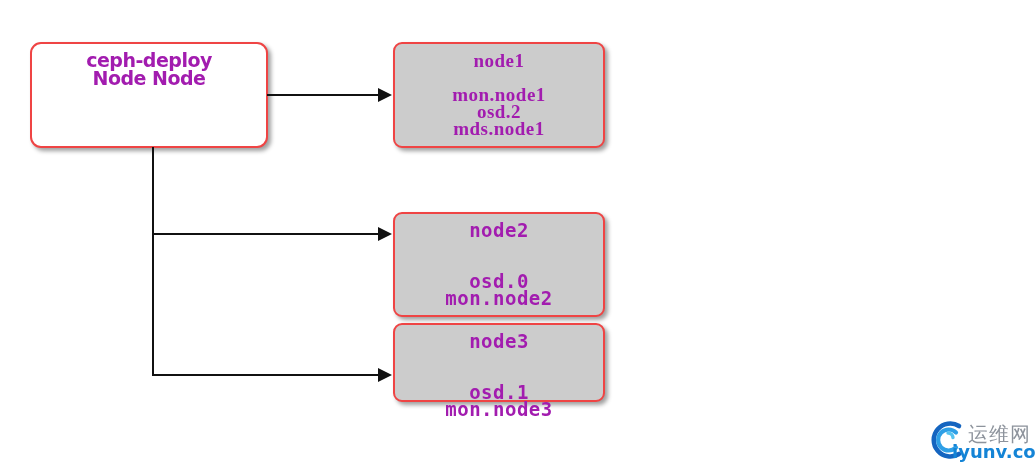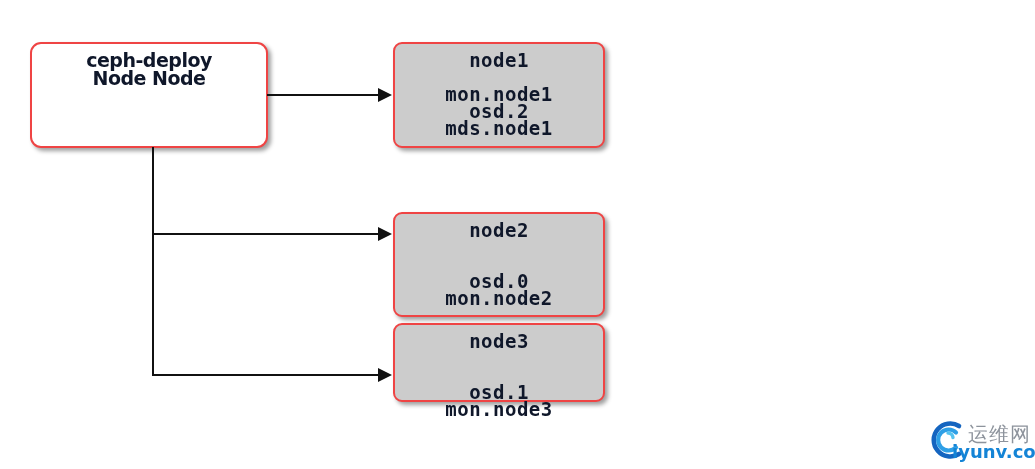--- a/index.html
+++ b/index.html
@@ -13,21 +13,21 @@
   }
 
   
   .dbox {
     position: absolute;
     box-sizing: border-box;
     border: 2px solid #ef4444;
     border-radius: 9px;
     box-shadow: 3px 3px 4px rgba(0,0,0,0.38);
     text-align: center;
-    color: #0f172a;
+    color: #a21caf;
   }
   .admin-box {
     left: 30px; top: 42px;
     width: 238px; height: 106px;
     background: #ffffff;
     border-width: 2.5px;
     border-radius: 11px;
     padding-top: 7px;
     font-family: "DejaVu Sans", sans-serif;
     font-weight: bold;
@@ -38,21 +38,21 @@
   .node-box {
     left: 393px;
     width: 212px; height: 106px;
     background: #cccccc;
     padding-top: 8px;
     font-family: "DejaVu Sans Mono", monospace;
     font-weight: bold;
     font-size: 19px;
     letter-spacing: 0.5px;
   }
-  #node-box-1 { top: 42px; }
+  #node-box-1 { top: 42px; font-family: Liberation Serif, serif; }
   #node-box-2 { top: 183px; height: 105px; margin-top: 29px; }
   #node-box-3 { top: 323px; height: 79px; }
   .node-title { height: 17px; line-height: 17px; }
   .bline { height: 17px; line-height: 17px; font-size: 19px; }
 
   
   .hline, .vline {
     position: absolute;
     background: #111111;
   }

